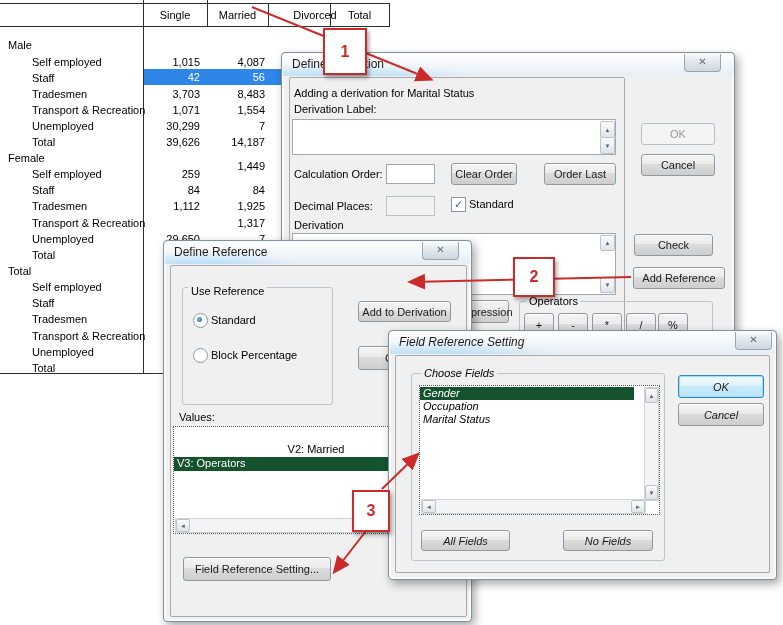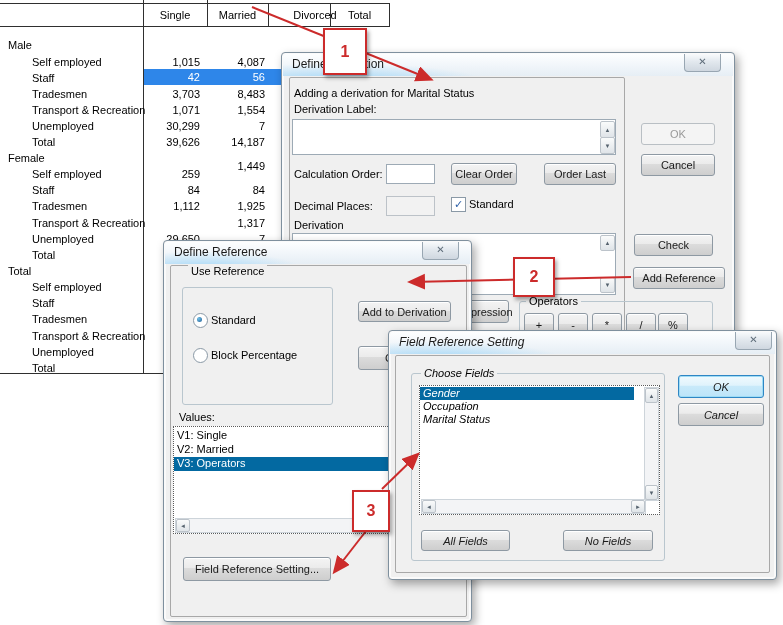--- a/index.html
+++ b/index.html
@@ -27,21 +27,21 @@
   .btn{position:absolute;display:flex;align-items:center;justify-content:center;font-size:11px;color:#1b1b1b;
        background:linear-gradient(#f4f4f4,#ebebeb 45%,#dcdcdc 46%,#cecece);
        border:1px solid #8e99a3;border-radius:3px;box-shadow:inset 0 1px 0 #ffffff;white-space:nowrap;}
   .btn.disabled{color:#9a9a9a;background:#f4f4f4;border-color:#b9bfc4;box-shadow:none;}
   .btn.defb{border-color:#2f86c4;box-shadow:inset 0 0 0 1px #9fdcf5;
        background:linear-gradient(#f0fafe,#e0f3fc 45%,#c9eafa 46%,#bce4f9);}
   .tbox{position:absolute;background:#fff;border:1px solid #9daab5;}
   .tbox.dis{background:#f2f2f2;border-color:#bcc2c8;}
   .list{position:absolute;background:#fff;border:1px dotted #5b5b5b;}
   .litem{position:absolute;font-size:11px;padding-left:3px;white-space:nowrap;}
-  .litem.sel{background:#0369a1;color:#fff;}
+  .litem.sel{background:#14532d;color:#fff;}
   .sbtrack{position:absolute;background:#f3f4f6;border:1px solid #cdd4da;}
   .sbarrow{position:absolute;display:flex;align-items:center;justify-content:center;
            width:13px;height:13px;font-size:6px;color:#55626e;
            background:linear-gradient(#fafbfb,#dfe4e8);border:1px solid #bcc3ca;border-radius:2px;}
   .chk{position:absolute;width:13px;height:13px;background:#fff;border:1px solid #8a99a6;
        display:flex;align-items:center;justify-content:center;font-size:11px;color:#2d61a8;font-weight:bold;}
   .radio{position:absolute;width:13px;height:13px;border:1px solid #8a99a6;border-radius:50%;background:#fff;}
   .radio .dot{position:absolute;left:3px;top:3px;width:5px;height:5px;border-radius:50%;
        background:radial-gradient(circle at 35% 35%, #6fc0e8, #1f5d94);}
   .callout{position:absolute;background:#fff;border:2px solid #cc2b2b;color:#cc2b2b;font-weight:bold;
@@ -181,35 +181,34 @@
 
   <div class="dlg" style="left:163px;top:240px;width:307px;height:380px;z-index:20;">
     <div class="tbar"></div>
     <div class="ttext">Define Reference</div>
     <div class="closeb" style="left:258px;top:1px;">
       <span>✕</span>
     </div>
     <div class="panel" style="left:6px;top:24px;width:295px;height:350px;"></div>
 
     <div class="gbox" style="left:18px;top:46px;width:149px;height:116px;"></div>
-    <div class="glabel" style="left:24px;top:24px;">Use Reference</div>
+    <div class="glabel" style="left:24px;top:44px;">Use Reference</div>
     <div class="radio" style="left:29px;top:72px;">
         <div class="dot"></div>
       </div>
     <div class="lbl" style="left:47px;top:73px;">Standard</div>
     <div class="radio" style="left:29px;top:107px;"></div>
     <div class="lbl" style="left:47px;top:108px;">Block Percentage</div>
 
     <div class="btn" style="left:194px;top:60px;width:91px;height:19px;">Add to Derivation</div>
     <div class="btn" style="left:194px;top:105px;width:86px;height:22px;">Cancel</div>
 
     <div class="lbl" style="left:15px;top:170px;">Values:</div>
     <div class="list" style="left:9px;top:185px;width:283px;height:106px;">
-      <div class="litem" style="left:0;top:2px;width:278px;height:14px;">V1: Single</div>
-      <div class="litem" style="left:0;top:16px;width:278px;height:14px;">V2: Married</div>
+      <div class="litem" style="left:0;top:16px;width:278px;height:14px;text-align:center;">V2: Married</div>
       <div class="litem sel" style="left:0;top:30px;width:281px;height:14px;">V3: Operators</div>
       <div class="sbtrack" style="left:1px;top:91px;width:279px;height:13px;">
         <div class="sbarrow" style="left:0;top:0;height:11px;width:12px;">
             <span>◄</span>
           </div>
         <div class="sbarrow" style="right:0;top:0;height:11px;width:12px;">
             <span>►</span>
           </div>
       </div>
     </div>

